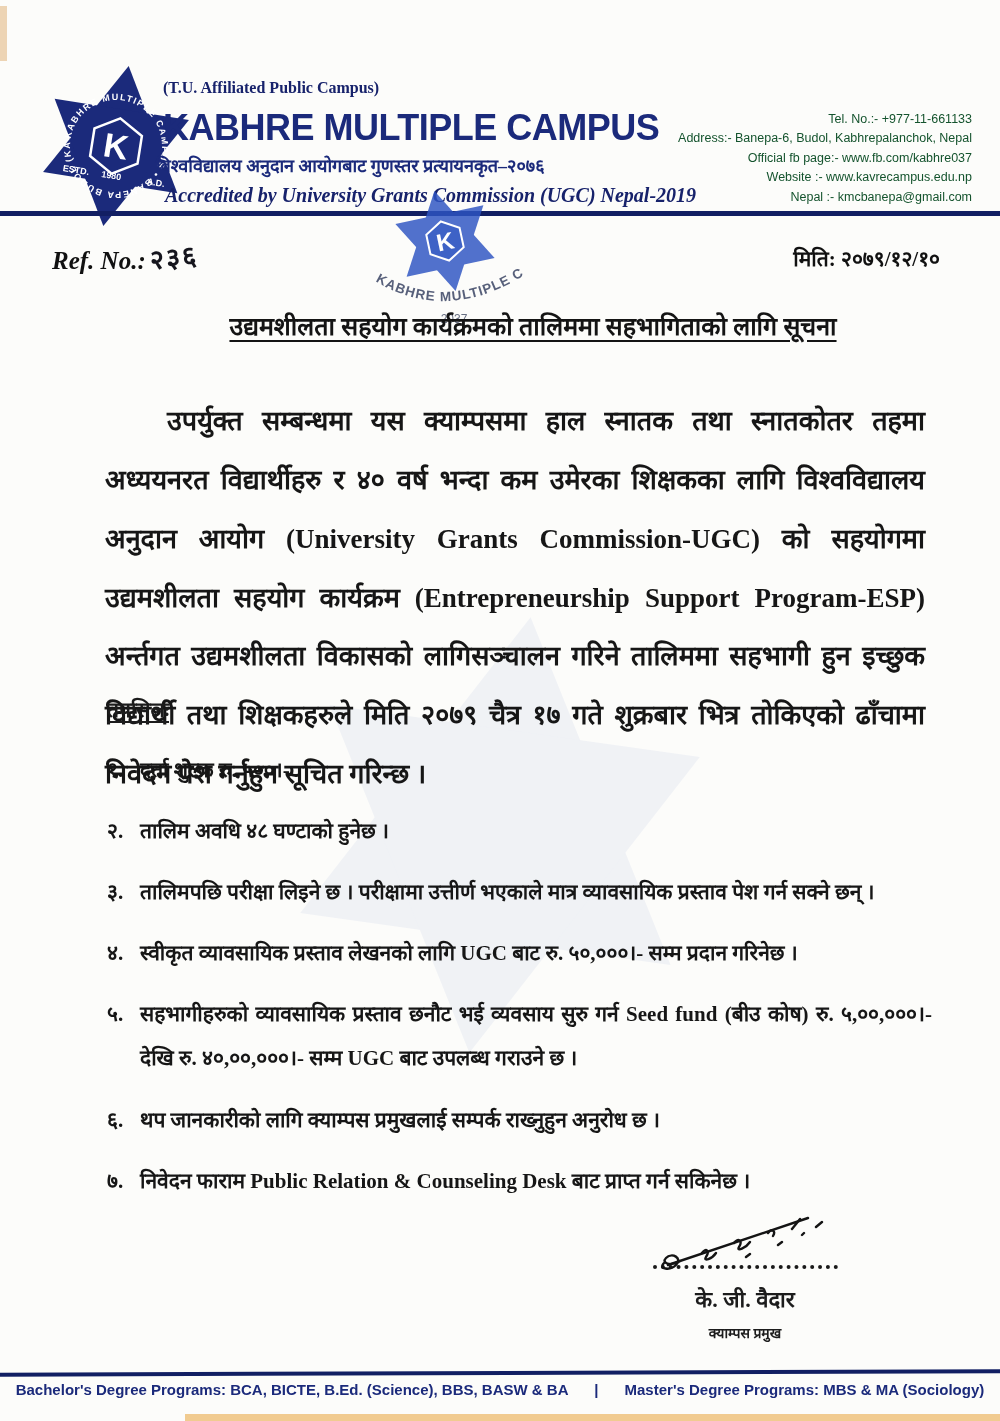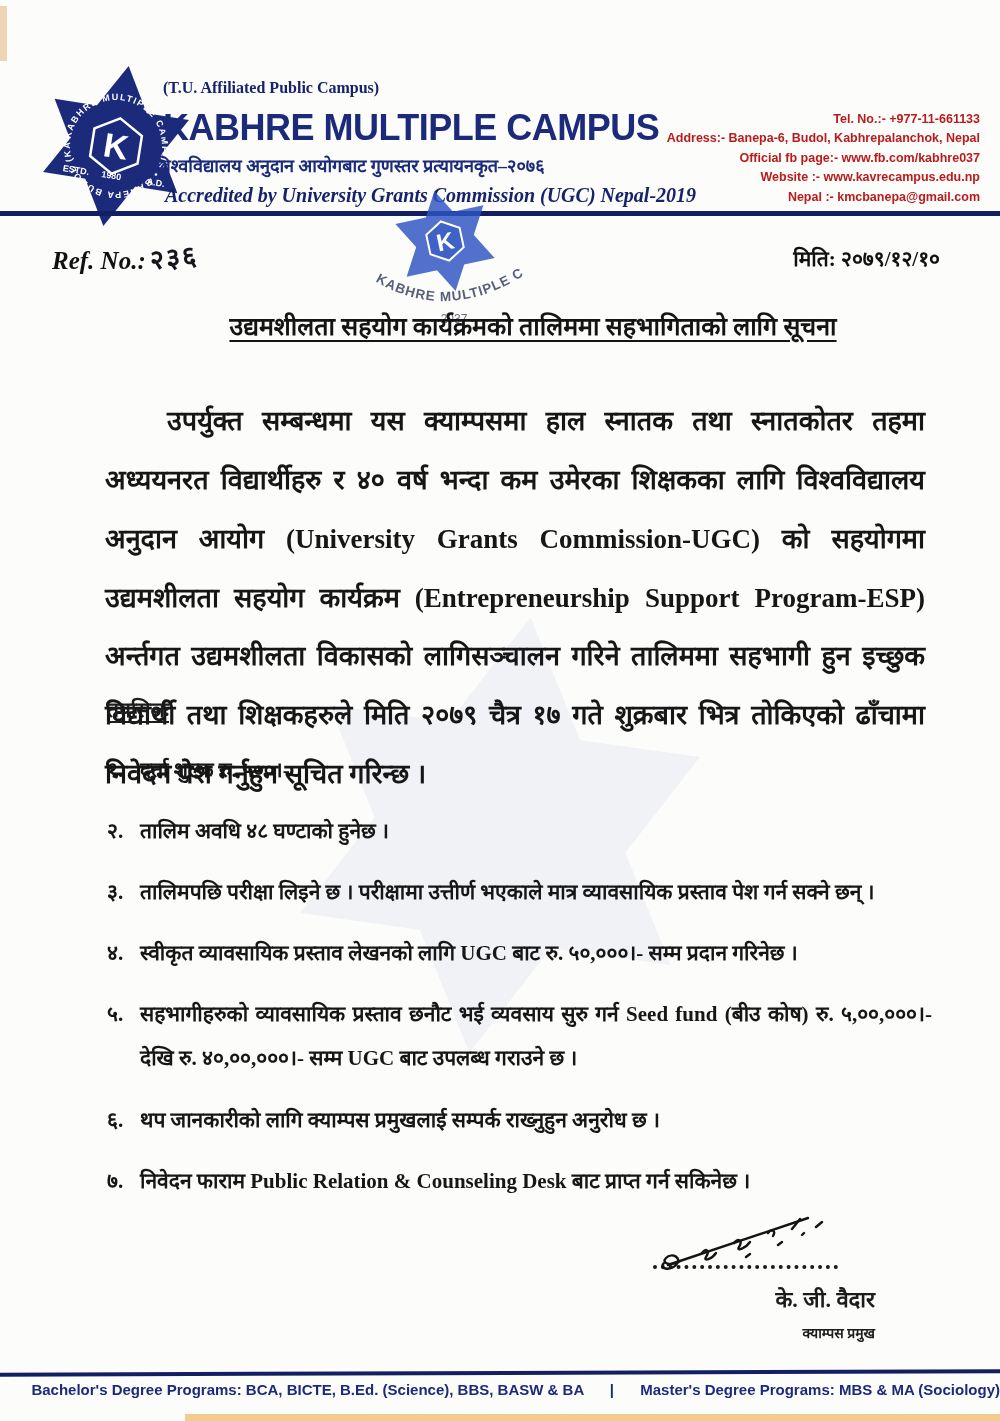--- a/index.html
+++ b/index.html
@@ -37,23 +37,23 @@
   }
   .accred-np {
     position:absolute; left:156px; top:153px;
     font-size:18px; font-weight:700; color:#1b2a7b;
   }
   .accred-en {
     position:absolute; left:165px; top:184px;
     font-style:italic; font-weight:bold; font-size:20px; color:#17226b; white-space:nowrap;
   }
   .contact {
-    position:absolute; right:20px; top:110px; text-align:right;
+    position:absolute; right:28px; top:110px; text-align:right;
     font-family:"Liberation Sans", sans-serif;
-    font-size:12.5px; font-weight:bold; color:#b91c1c; line-height:1.55; white-space:nowrap;
+    font-size:12.5px; font-weight:normal; color:#14532d; line-height:1.55; white-space:nowrap;
   }
   .header-rule { position:absolute; left:0; top:211px; width:100%; height:5px; background:#121f63; }
 
   
   .stamp { position:absolute; left:358px; top:186px; opacity:.92; }
 
   
   .ref-row { position:absolute; left:52px; right:60px; top:240px; display:flex; justify-content:space-between; }
   .ref-label { font-style:italic; font-weight:bold; font-size:25px; color:#111; }
   .ref-value {
@@ -76,30 +76,30 @@
   .details-heading {
     position:absolute; left:107px; top:695px;
     font-size:21px; font-weight:bold; text-decoration:underline; text-underline-offset:4px;
   }
   .items { position:absolute; left:107px; top:748px; width:825px; list-style:none; }
   .item { display:flex; margin-bottom:17px; font-size:21px; font-weight:600; line-height:2.1; color:#161616; }
   .item .num { flex:0 0 33px; }
   .item .txt { flex:1; text-align:justify; }
 
   
-  .sig-block { position:absolute; left:615px; top:1205px; width:260px; text-align:right; }
+  .sig-block { position:absolute; left:615px; top:1205px; width:260px; text-align:center; }
   .sig-scribble { display:block; margin:0 auto -6px auto; }
   .sig-dots { width:185px; margin:0 auto; border-bottom:4px dotted #1a1a1a; height:2px; }
   .sig-name { margin-top:14px; font-size:22px; font-weight:bold; }
   .sig-title { margin-top:10px; font-size:14px; font-weight:bold; }
 
   
   .footer-rule { position:absolute; left:0; top:1371px; width:100%; height:4px; background:#121f63; transform:rotate(-.2deg); }
   .footer-text {
-    position:absolute; left:0; top:1381px; width:100%; text-align:right;
+    position:absolute; left:0; top:1381px; width:100%; text-align:center;
     font-family:"Liberation Sans", sans-serif; font-size:15px; font-weight:bold; color:#1b2a7b; white-space:nowrap;
   }
   .footer-text .sep { margin:0 22px; }
 
   svg text { font-family:"Liberation Sans", sans-serif; }
 </style>
 </head>
 <body>
 
 <div class="page">

